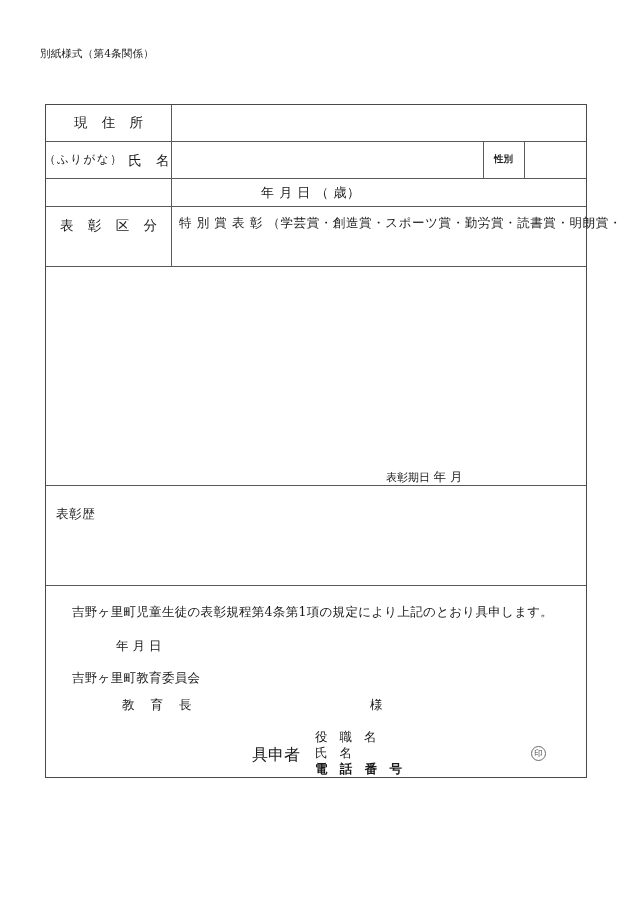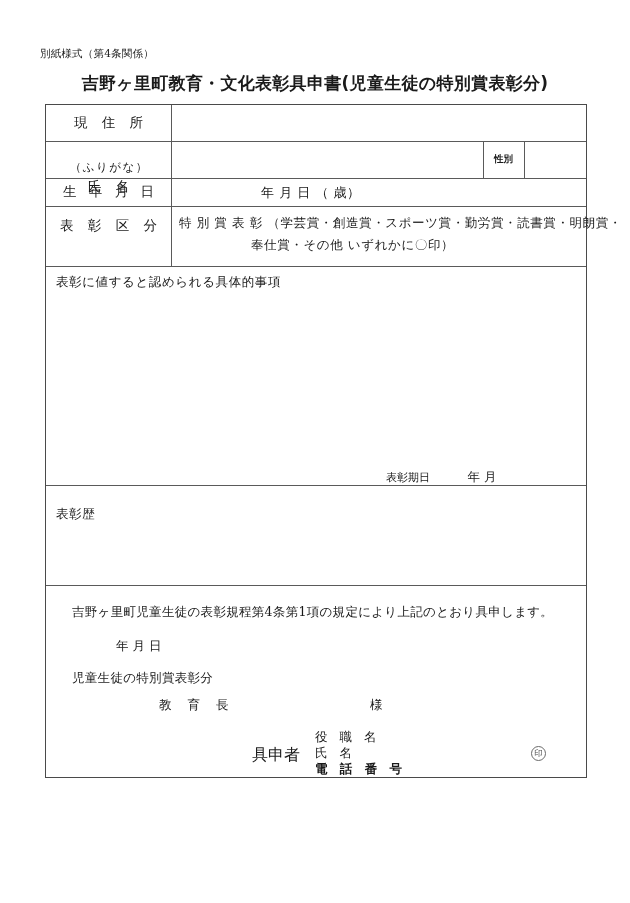--- a/index.html
+++ b/index.html
@@ -79,26 +79,25 @@
     font-size: 13.5px;
     letter-spacing: 5px;
     text-indent: 5px;
     white-space: nowrap;
   }
   .lbl-stack {
     position: absolute;
     left: 0;
     width: 125px;
     display: flex;
-    flex-direction: column;
-    align-items: center;
-    justify-content: center;
-    font-size: 12.5px;
-    white-space: nowrap;
-    margin-top: 18px;
+    flex-direction: row;
+    align-items: center;
+    justify-content: center;
+    font-size: 12.5px;
+    white-space: nowrap;
   }
   .lbl-stack .r1 { letter-spacing: 1.5px; text-indent: 1.5px; font-size: 11.5px; }
   .lbl-stack .r2 { letter-spacing: 5px; text-indent: 5px; font-size: 13.5px; margin-top: 3px; }
 
   .cell-text {
     position: absolute;
     font-size: 13px;
     white-space: nowrap;
   }
   .sex-label {
@@ -198,21 +197,20 @@
     color: #555;
     box-sizing: border-box;
   }
 </style>
 </head>
 <body>
 
 <div class="page">
 
   <div class="form-code">別紙様式（第4条関係）</div>
-  <div class="doc-title">吉野ヶ里町教育・文化表彰具申書(児童生徒の特別賞表彰分)</div>
 
   <div class="frame">
 
     <div class="hline" style="top:36px;"></div>
     <div class="hline" style="top:73px;"></div>
     <div class="hline" style="top:101px;"></div>
     <div class="hline" style="top:161px;"></div>
     <div class="hline" style="top:380px;"></div>
     <div class="hline" style="top:480px;"></div>
 
@@ -223,41 +221,38 @@
     <div class="lbl" style="top:0;height:36px;">現  住  所</div>
     <div class="cell-text" style="left:135px;top:10px;"></div>
 
     <div class="lbl-stack" style="top:36px;height:37px;">
       <span class="r1">（ふりがな）</span>
       <span class="r2">氏        名</span>
     </div>
     <div class="cell-text" style="left:135px;top:48px;"></div>
     <div class="sex-label" style="left:437px;top:36px;width:41px;height:37px;">性別</div>
 
-    <div class="lbl" style="top:73px;height:28px;letter-spacing:4px;text-indent:4px;">生  年  月  日</div>
     <div class="birth-line" style="left:215px;top:79px;">年        月        日      （            歳）</div>
 
     <div class="lbl" style="top:101px;height:40px;">表  彰  区  分</div>
     <div class="award-l1" style="left:133px;top:110px;">特 別 賞 表 彰 （学芸賞・創造賞・スポーツ賞・勤労賞・読書賞・明朗賞・</div>
-    <div class="award-l2" style="left:205px;top:132px;">奉仕賞・その他      いずれかに〇印）</div>
-
-    <div class="section-label" style="left:10px;top:169px;">表彰に値すると認められる具体的事項</div>
+
     <div class="cell-text" style="left:10px;top:196px;"></div>
     <div class="award-date" style="left:340px;top:364px;">
       <span>表彰期日</span>
-      <span class="ymd" style="margin-left:34px;">年          月</span>
+      <span class="ymd" style="">年          月</span>
     </div>
 
     <div class="section-label" style="left:10px;top:389px;margin-top:12px;">表彰歴</div>
     <div class="cell-text" style="left:10px;top:415px;"></div>
 
     <div class="stmt" style="left:26px;top:499px;">吉野ヶ里町児童生徒の表彰規程第4条第1項の規定により上記のとおり具申します。</div>
     <div class="ymd-line" style="left:70px;top:533px;">年          月          日</div>
-    <div class="org" style="left:26px;top:565px;">児童生徒の特別賞表彰分</div>
-    <div class="chief" style="left:70px;top:592px;margin-left:37px;">教   育   長</div>
+    <div class="org" style="left:26px;top:565px;">吉野ヶ里町教育委員会</div>
+    <div class="chief" style="left:70px;top:592px;">教   育   長</div>
     <div class="sama" style="left:324px;top:592px;">様</div>
 
     <div class="applicant-label" style="left:206px;top:640px;">具申者</div>
     <div class="applicant-field" style="left:265px;top:624px;">役  職  名</div>
     <div class="applicant-field" style="left:265px;top:640px;">氏        名</div>
     <div class="applicant-field" style="left:265px;top:656px;font-weight:bold;">電 話 番 号</div>
     <div class="seal" style="left:485px;top:641px;">印</div>
 
   </div>
 </div>

